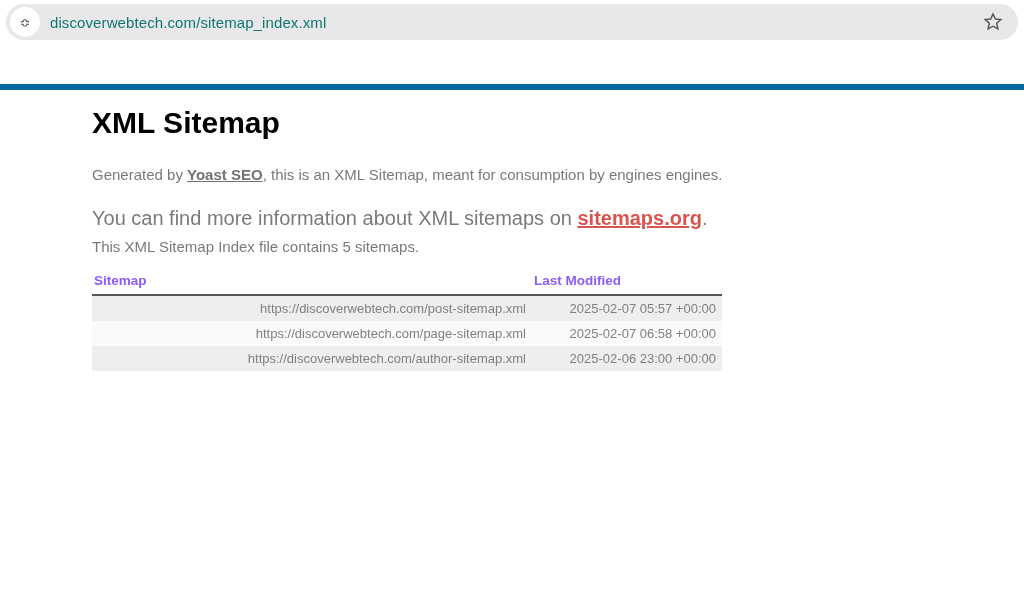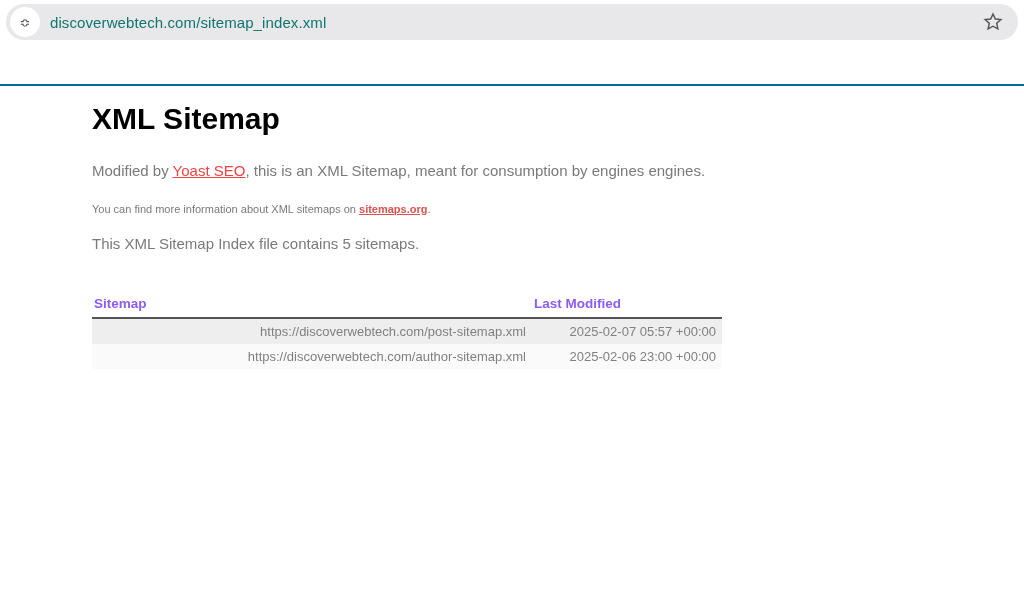--- a/index.html
+++ b/index.html
@@ -43,57 +43,57 @@
       white-space: nowrap;
       overflow: hidden;
     }
     .star-icon {
       width: 22px;
       height: 22px;
       flex-shrink: 0;
       margin-left: 10px;
     }
     .content-area {
-      border-top: 2px solid #0369a1;
+      border-top: 6px solid #0369a1;
       margin-top: 36px;
       padding-top: 16px;
     }
     .content-inner {
       margin-left: 92px;
       max-width: 640px;
     }
     h1.page-title {
       font-size: 30px;
       font-weight: 700;
       color: #000;
       margin-bottom: 24px;
     }
     p.intro {
       font-size: 15px;
       color: #7a7a7a;
       margin-bottom: 20px;
       line-height: 1.5;
     }
     .intro .accent {
-      color: #ef4444;
-      font-weight: 400;
+      color: #737373;
+      font-weight: 700;
     }
     p.info2 {
-      font-size: 11px;
+      font-size: 20px;
       color: #7a7a7a;
-      margin-bottom: 20px;
+      margin-bottom: 8px;
     }
     .info2 .accent {
       color: #d9534f;
       font-weight: 600;
     }
     p.count-line {
       font-size: 15px;
       color: #7a7a7a;
-      margin-bottom: 38px;
+      margin-bottom: 12px;
     }
     table.sitemap-table {
       width: 630px;
       border-collapse: collapse;
       font-size: 13px;
     }
     .sitemap-table thead th {
       text-align: left;
       font-weight: 700;
       color: #8b5cf6;
@@ -138,21 +138,21 @@
     </div>
   </div>
 </div>
 
 <div class="content-area">
   <div class="content-inner">
 
     <h1 class="page-title">XML Sitemap</h1>
 
     <p class="intro">
-      <span>Modified by </span><a class="accent" href="#">Yoast SEO</a><span>, this is an XML Sitemap, meant for consumption by engines engines.</span>
+      <span>Generated by </span><a class="accent" href="#">Yoast SEO</a><span>, this is an XML Sitemap, meant for consumption by engines engines.</span>
     </p>
 
     <p class="info2">
       <span>You can find more information about XML sitemaps on </span><a class="accent" href="#">sitemaps.org</a><span>.</span>
     </p>
 
     <p class="count-line">This XML Sitemap Index file contains 5 sitemaps.</p>
 
     <table class="sitemap-table">
       <thead>
@@ -160,20 +160,24 @@
           <th>Sitemap</th>
           <th class="col-lastmod">Last Modified</th>
         </tr>
       </thead>
       <tbody>
         <tr>
           <td><a class="sm-link" href="#">https://discoverwebtech.com/post-sitemap.xml</a></td>
           <td>2025-02-07 05:57 +00:00</td>
         </tr>
         <tr>
+          <td><a class="sm-link" href="#">https://discoverwebtech.com/page-sitemap.xml</a></td>
+          <td>2025-02-07 06:58 +00:00</td>
+        </tr>
+        <tr>
           <td><a class="sm-link" href="#">https://discoverwebtech.com/author-sitemap.xml</a></td>
           <td>2025-02-06 23:00 +00:00</td>
         </tr>
       </tbody>
     </table>
 
   </div>
 </div>
 
 </body></html>

